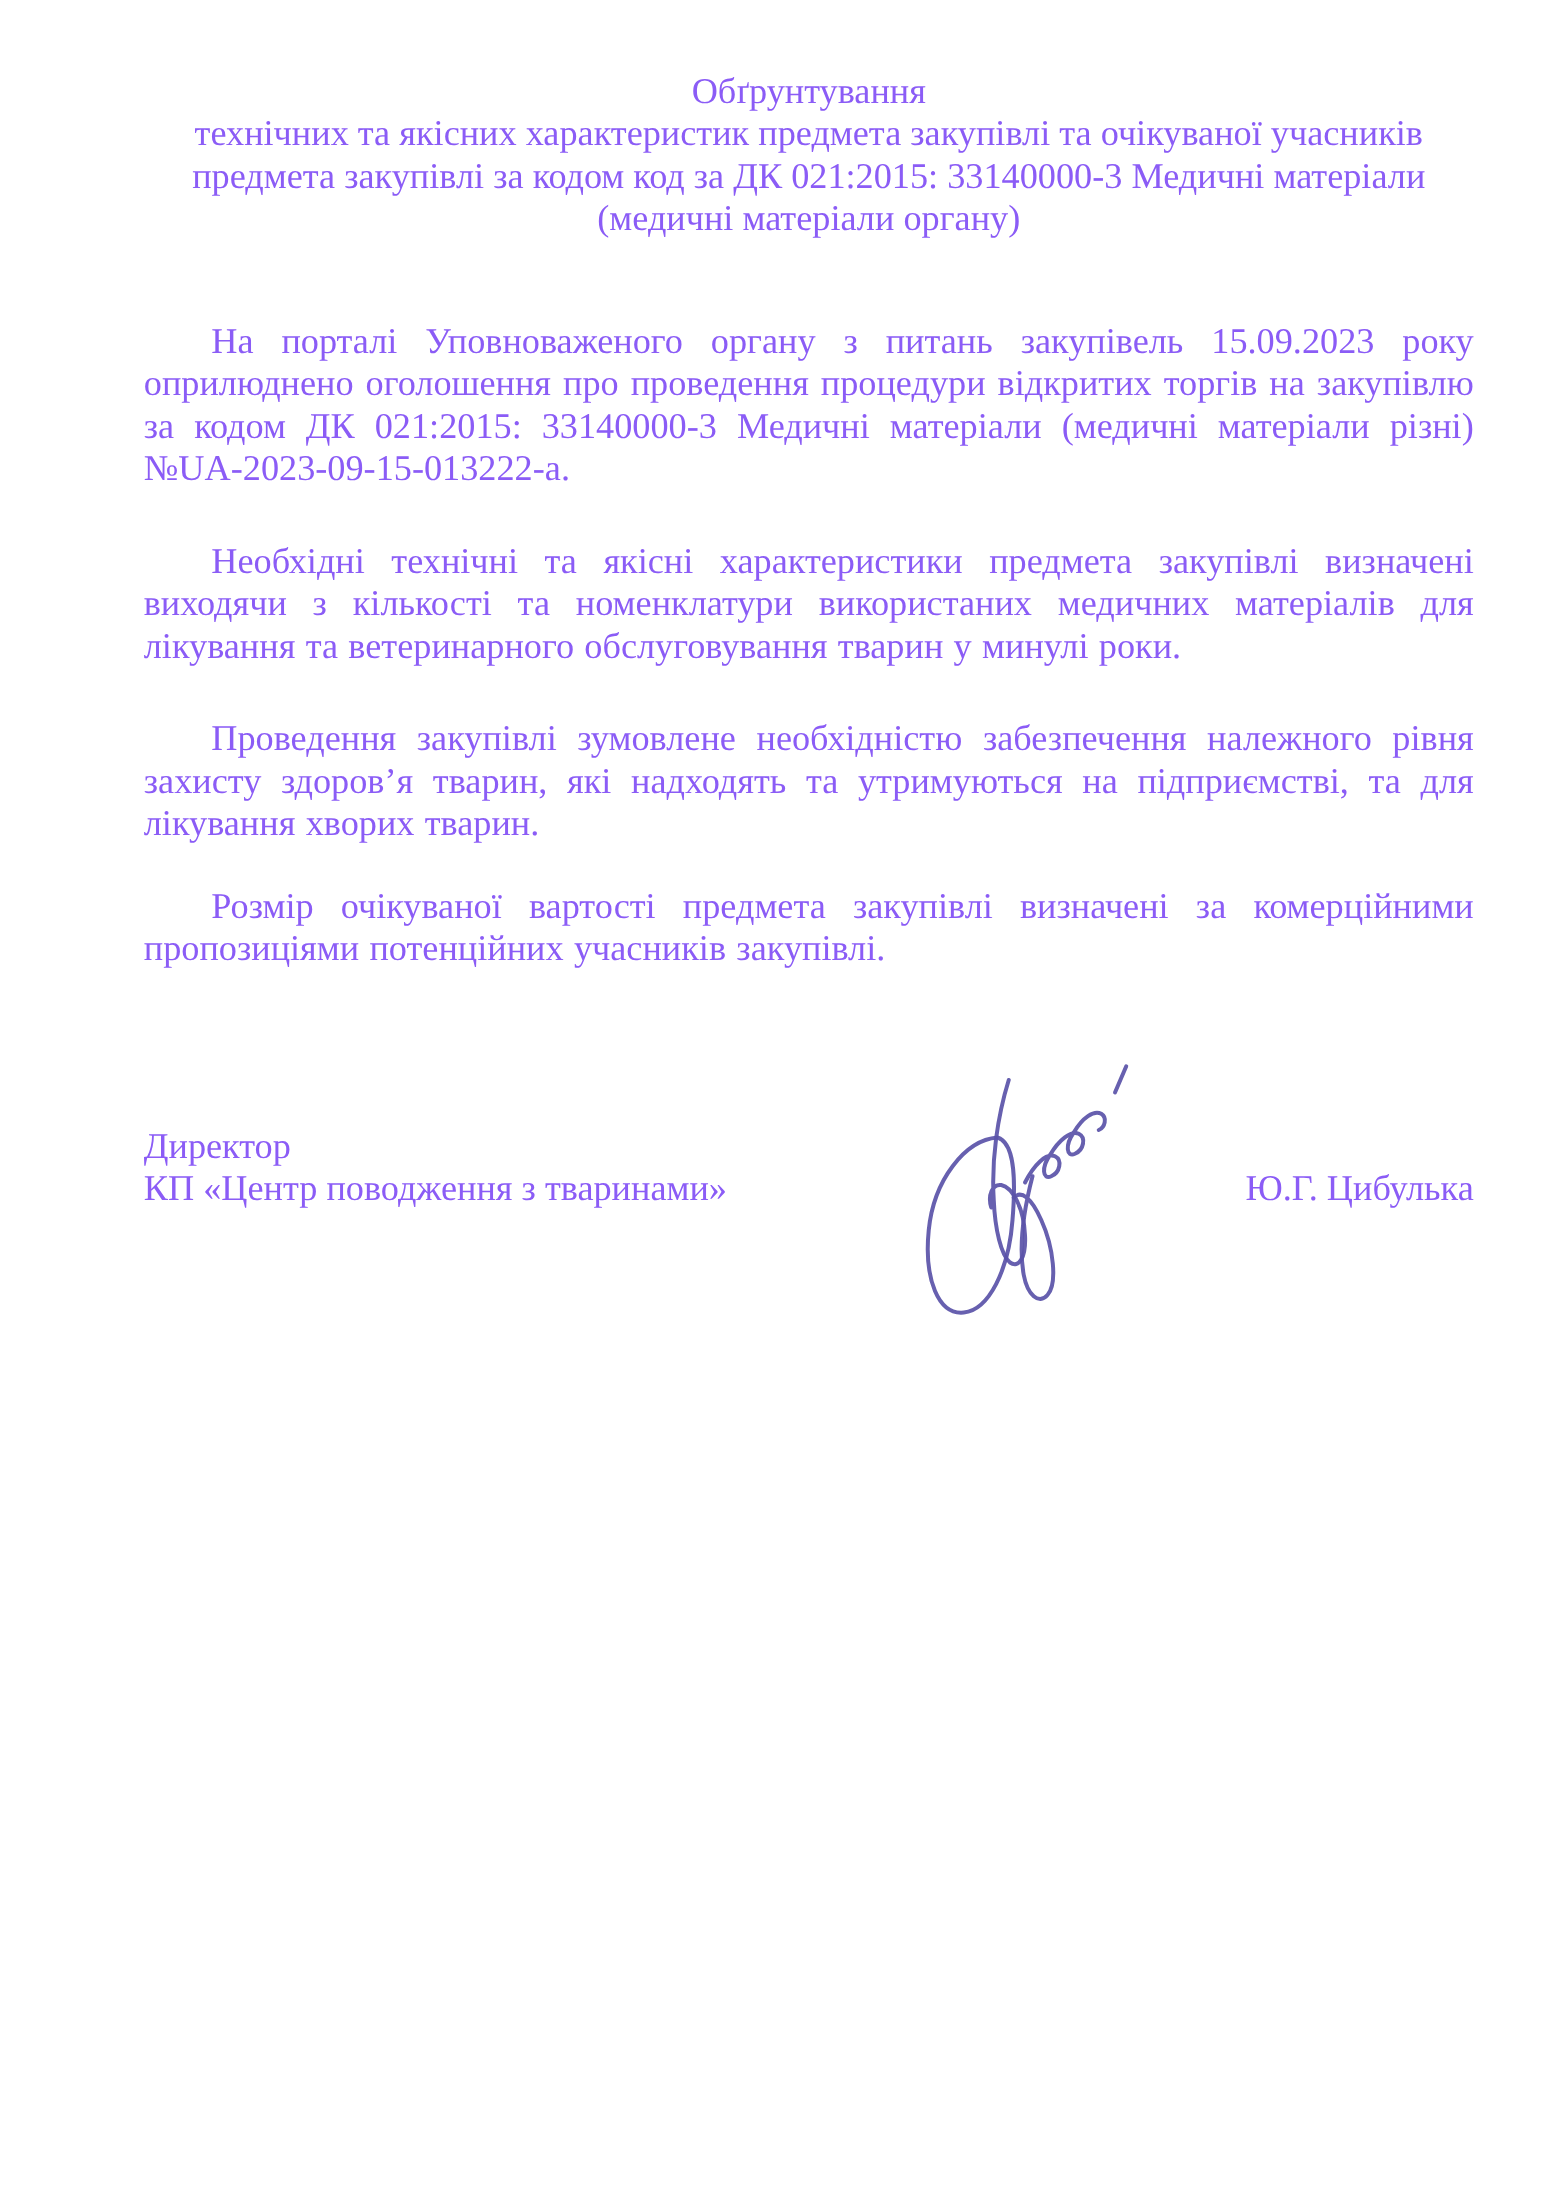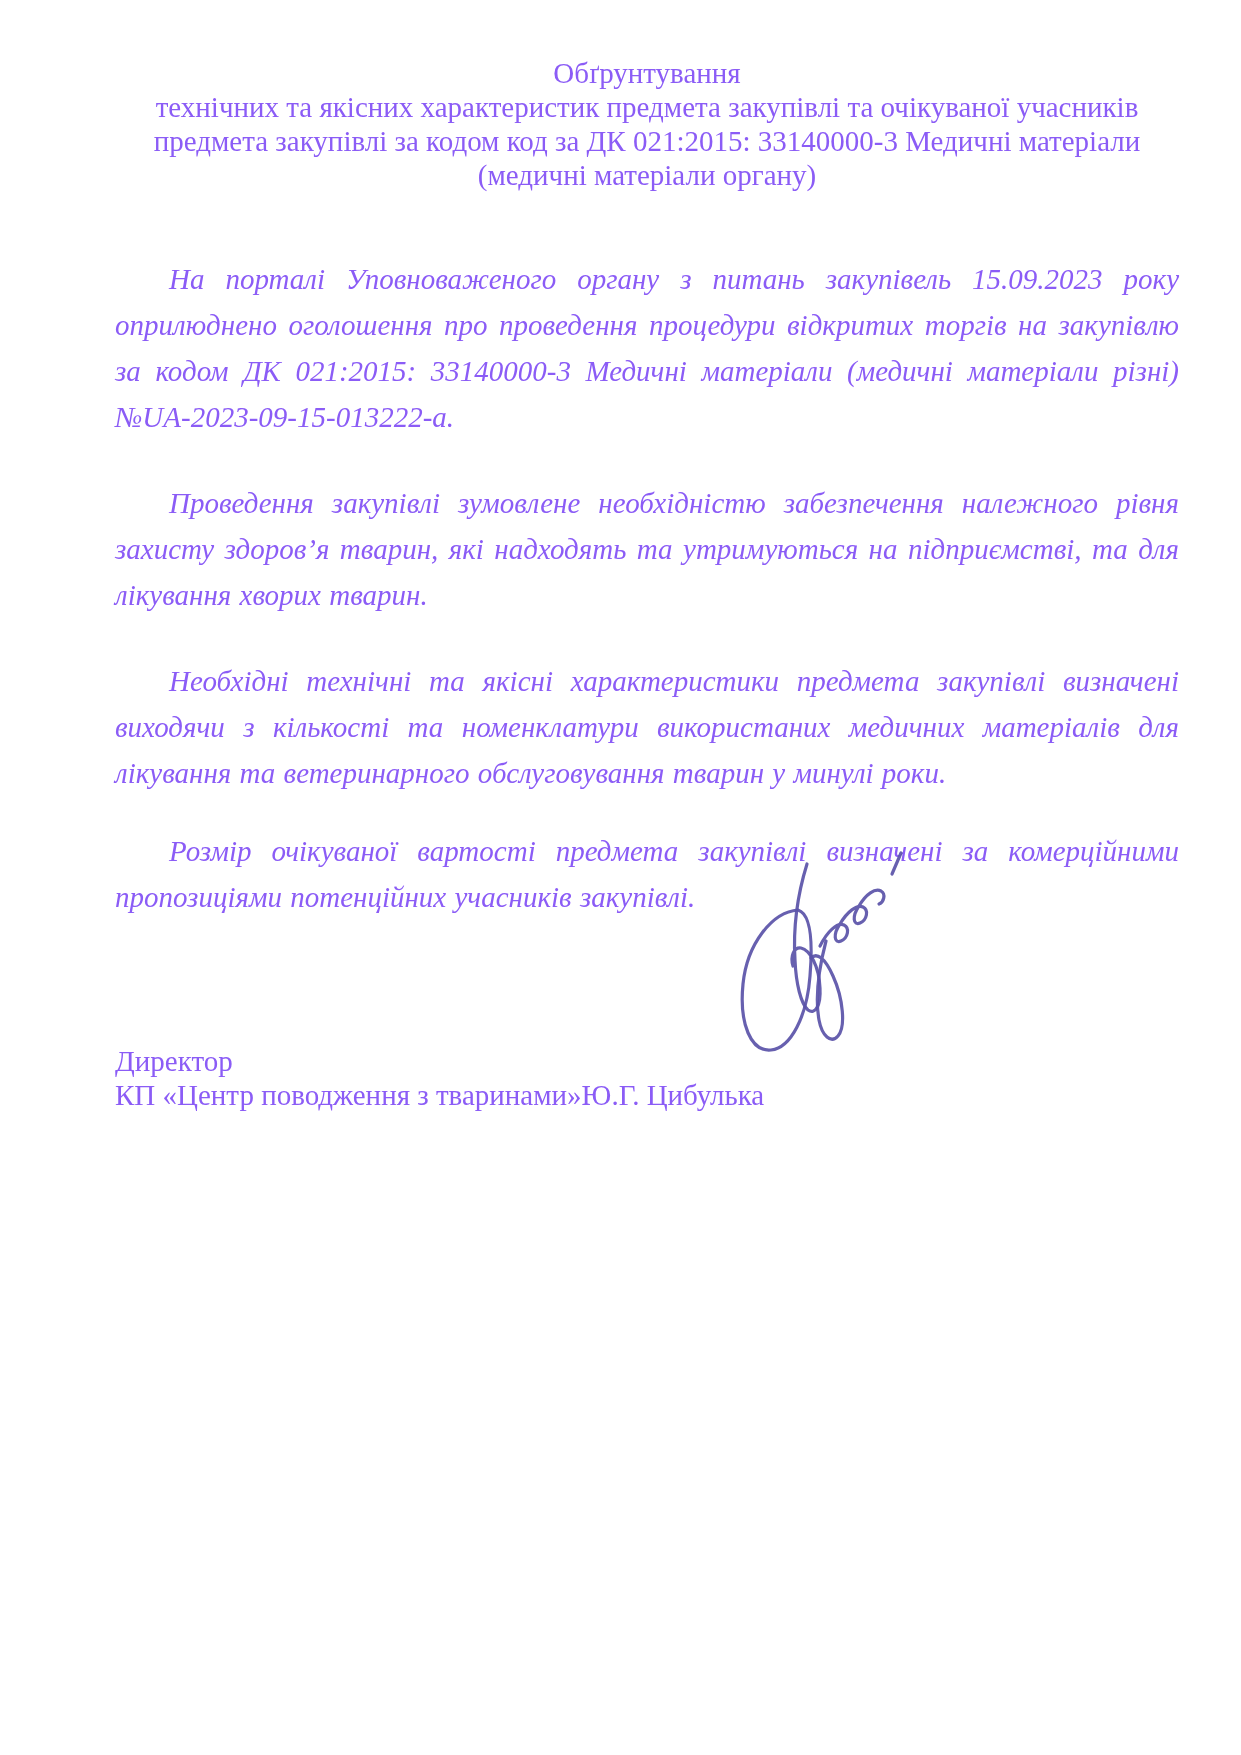--- a/index.html
+++ b/index.html
@@ -14,30 +14,30 @@
     font-size: 29px;
     color: #8b5cf6;
     overflow: hidden;
   }
   .title { text-align: center; }
   .title .tline { line-height: 34px; }
   p.body {
     margin: 0;
     text-align: justify;
     text-indent: 54px;
-    line-height: 46px;
+    line-height: 34px;
     word-spacing: 1px;
-    font-style: italic;
   }
   #p1 { margin-top: 64px; }
   #p2 { margin-top: 40px; }
   #p3 { margin-top: 40px; }
   #p4 { margin-top: 32px; }
   .sig-row {
     display: flex;
+    justify-content: space-between;
     align-items: flex-end;
     margin-top: 124px;
   }
   .sig-left div, .sig-right div { line-height: 34px; }
   .sig-svg {
     position: absolute;
     left: 695px;
     top: 848px;
     width: 215px;
     height: 215px;
@@ -57,22 +57,22 @@
 <div class="page">
 
   <div class="title">
     <div class="tline">Обґрунтування</div>
     <div class="tline">технічних та якісних характеристик предмета закупівлі та очікуваної учасників</div>
     <div class="tline">предмета закупівлі за кодом код за ДК 021:2015: 33140000-3 Медичні матеріали</div>
     <div class="tline">(медичні матеріали органу)</div>
   </div>
 
   <p class="body" id="p1">На порталі Уповноваженого органу з питань закупівель 15.09.2023 року оприлюднено оголошення про проведення процедури відкритих торгів на закупівлю за кодом ДК 021:2015: 33140000-3 Медичні матеріали (медичні матеріали різні) №UA-2023-09-15-013222-а.</p>
+  <p class="body" id="p3">Необхідні технічні та якісні характеристики предмета закупівлі визначені виходячи з кількості та номенклатури використаних медичних  матеріалів для лікування та ветеринарного обслуговування тварин у минулі роки.</p>
   <p class="body" id="p2">Проведення закупівлі зумовлене необхідністю забезпечення належного рівня захисту здоров’я тварин, які надходять та утримуються на підприємстві, та для лікування хворих тварин.</p>
-  <p class="body" id="p3">Необхідні технічні та якісні характеристики предмета закупівлі визначені виходячи з кількості та номенклатури використаних медичних  матеріалів для лікування та ветеринарного обслуговування тварин у минулі роки.</p>
   <p class="body" id="p4">Розмір очікуваної вартості предмета закупівлі визначені за комерційними пропозиціями потенційних учасників закупівлі.</p>
 
   <div class="sig-row">
     <div class="sig-left">
       <div>Директор</div>
       <div>КП «Центр поводження з тваринами»</div>
     </div>
     <div class="sig-right">
       <div>Ю.Г. Цибулька</div>
     </div>

